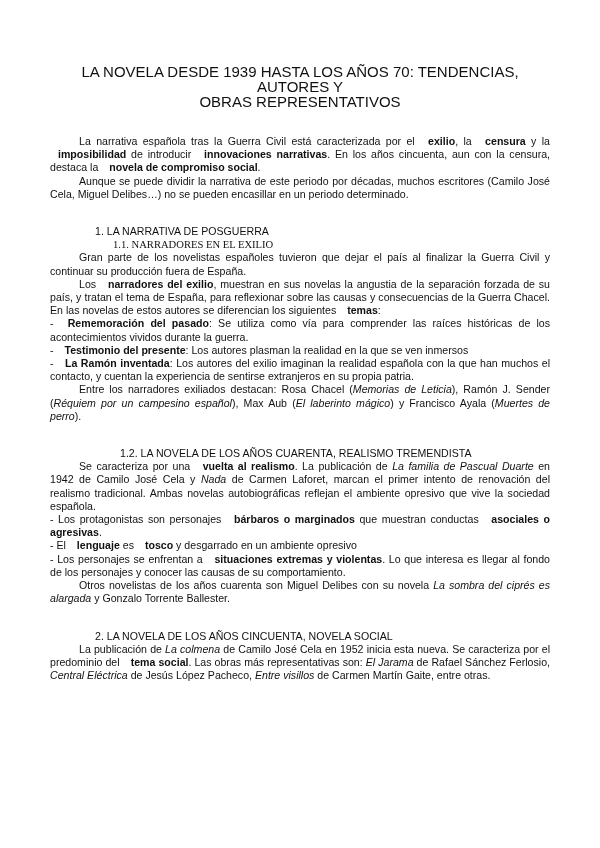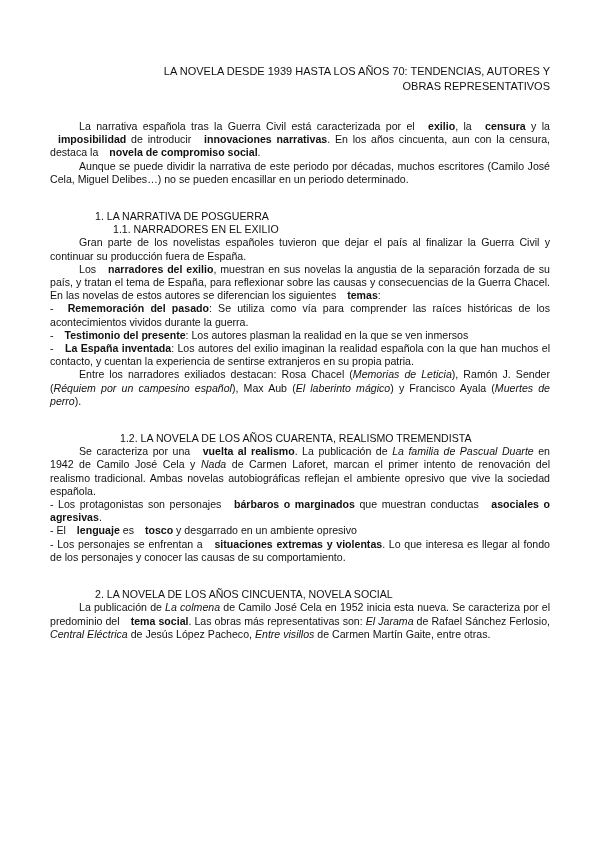--- a/index.html
+++ b/index.html
@@ -9,35 +9,35 @@
     font-family: "Liberation Sans", sans-serif;
     color: #111111;
   }
   .page {
     width: 600px; height: 848px;
     background: #ffffff;
     padding: 64px 50px 0 50px;
     overflow: hidden;
   }
   .doc-title {
-    text-align: right;
-    font-size: 11px;
+    text-align: center;
+    font-size: 15px;
     line-height: 15px;
     margin-bottom: 26px;
   }
   .block {
     font-size: 10.6px;
     line-height: 13.2px;
     text-align: justify;
   }
   .p  { text-indent: 29px; }
   .pn { text-indent: 0; }
   .li { text-indent: 0; }
   .hx1 { margin-left: 45px; text-align: left; }
-  .hx2a { margin-left: 63px; text-align: left; }
+  .hx2a { margin-left: 63px; text-align: left; font-family: Liberation Serif, serif; }
   .hx2b { margin-left: 70px; text-align: left; }
   .space-before { margin-top: 24px; }
   .bold { font-weight: bold; margin-left: 8px; }
   .italic { font-style: italic; }
 </style>
 </head>
 <body>
 
 <div class="page">
   <div class="doc-title">
@@ -46,23 +46,24 @@
   </div>
   <div>
       <div class="block p"><span>La narrativa española tras la Guerra Civil está caracterizada por el </span><span class="bold">exilio</span><span>, la </span><span class="bold">censura</span><span> y la </span><span class="bold">imposibilidad</span><span> de introducir </span><span class="bold">innovaciones narrativas</span><span>. En los años cincuenta, aun con la censura, destaca la </span><span class="bold">novela de compromiso social</span><span>.</span></div>
       <div class="block p"><span>Aunque se puede dividir la narrativa de este periodo por décadas, muchos escritores (Camilo José Cela, Miguel Delibes…) no se pueden encasillar en un periodo determinado.</span></div>
       <div class="block hx1 space-before"><span>1. LA NARRATIVA DE POSGUERRA</span></div>
       <div class="block hx2a"><span>1.1. NARRADORES EN EL EXILIO</span></div>
       <div class="block p"><span>Gran parte de los novelistas españoles tuvieron que dejar el país al finalizar la Guerra Civil y continuar su producción fuera de España.</span></div>
       <div class="block p"><span>Los </span><span class="bold">narradores del exilio</span><span>, muestran en sus novelas la angustia de la separación forzada de su país, y tratan el tema de España, para reflexionar sobre las causas y consecuencias de la Guerra Chacel. En las novelas de estos autores se diferencian los siguientes </span><span class="bold">temas</span><span>:</span></div>
       <div class="block li"><span>- </span><span class="bold">Rememoración del pasado</span><span>: Se utiliza como vía para comprender las raíces históricas de los acontecimientos vividos durante la guerra.</span></div>
       <div class="block li"><span>- </span><span class="bold">Testimonio del presente</span><span>: Los autores plasman la realidad en la que se ven inmersos</span></div>
-      <div class="block li"><span>- </span><span class="bold">La España inventada</span><span>: Los autores del exilio imaginan la realidad española con la que han muchos el contacto, y cuentan la experiencia de sentirse extranjeros en su propia patria.</span></div>
+      <div class="block li"><span>- </span><span class="bold">La Ramón inventada</span><span>: Los autores del exilio imaginan la realidad española con la que han muchos el contacto, y cuentan la experiencia de sentirse extranjeros en su propia patria.</span></div>
       <div class="block p"><span>Entre los narradores exiliados destacan: Rosa Chacel (</span><span class="italic">Memorias de Leticia</span><span>), Ramón J. Sender (</span><span class="italic">Réquiem por un campesino español</span><span>), Max Aub (</span><span class="italic">El laberinto mágico</span><span>) y Francisco Ayala (</span><span class="italic">Muertes de perro</span><span>).</span></div>
       <div class="block hx2b space-before"><span>1.2. LA NOVELA DE LOS AÑOS CUARENTA, REALISMO TREMENDISTA</span></div>
       <div class="block p"><span>Se caracteriza por una </span><span class="bold">vuelta al realismo</span><span>. La publicación de </span><span class="italic">La familia de Pascual Duarte</span><span> en 1942 de Camilo José Cela y </span><span class="italic">Nada</span><span> de Carmen Laforet, marcan el primer intento de renovación del realismo tradicional. Ambas novelas autobiográficas reflejan el ambiente opresivo que vive la sociedad española.</span></div>
       <div class="block li"><span>- Los protagonistas son personajes </span><span class="bold">bárbaros o marginados</span><span> que muestran conductas </span><span class="bold">asociales o agresivas</span><span>.</span></div>
       <div class="block li"><span>- El </span><span class="bold">lenguaje</span><span> es </span><span class="bold">tosco</span><span> y desgarrado en un ambiente opresivo</span></div>
       <div class="block li"><span>- Los personajes se enfrentan a </span><span class="bold">situaciones extremas y violentas</span><span>. Lo que interesa es llegar al fondo de los personajes y conocer las causas de su comportamiento.</span></div>
+      <div class="block p"><span>Otros novelistas de los años cuarenta son Miguel Delibes con su novela </span><span class="italic">La sombra del ciprés es alargada</span><span> y Gonzalo Torrente Ballester.</span></div>
       <div class="block hx1 space-before"><span>2. LA NOVELA DE LOS AÑOS CINCUENTA, NOVELA SOCIAL</span></div>
       <div class="block p"><span>La publicación de </span><span class="italic">La colmena</span><span> de Camilo José Cela en 1952 inicia esta nueva. Se caracteriza por el predominio del </span><span class="bold">tema social</span><span>. Las obras más representativas son: </span><span class="italic">El Jarama</span><span> de Rafael Sánchez Ferlosio, </span><span class="italic">Central Eléctrica</span><span> de Jesús López Pacheco, </span><span class="italic">Entre visillos</span><span> de Carmen Martín Gaite, entre otras.</span></div>
     </div>
 </div>
 
 </body></html>

